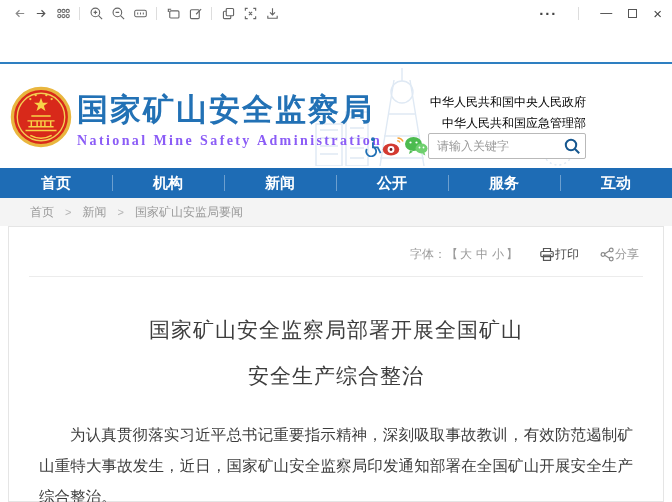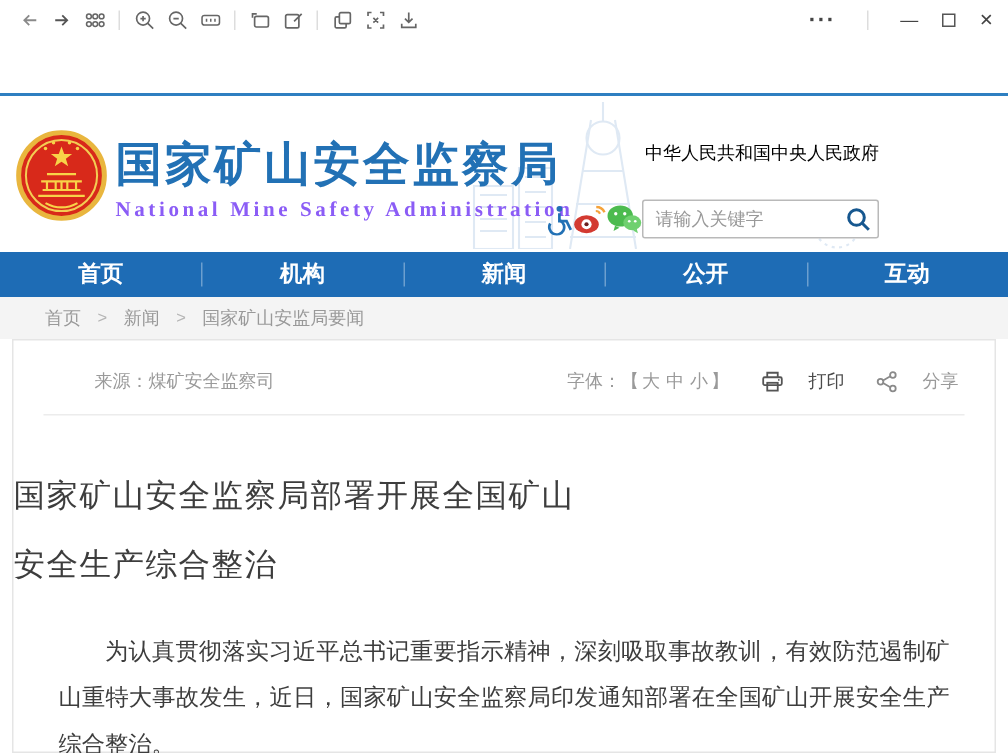--- a/index.html
+++ b/index.html
@@ -48,24 +48,24 @@
   .crumb { cursor:pointer; }
   .crumb-sep { margin:0 11px; color:#b5b5b5; font-size:11px; }
 
   
   .article { position:absolute; top:226px; left:8px; width:656px; height:276px; background:#fff; border:1px solid #e5e5e5; }
   .meta { display:flex; align-items:center; padding:19px 24px 13px 24px; font-size:12px; color:#9a9a9a; }
   .meta-date { letter-spacing:.3px; }
   .meta-source { margin-left:30px; }
   .meta-right { margin-left:auto; display:flex; align-items:flex-start; gap:7px; }
   .font-size-opt { cursor:pointer; margin:0 2px; }
-  .meta-act { display:flex; align-items:center; gap:16px; cursor:pointer; margin-left:14px; }
+  .meta-act { display:flex; align-items:center; gap:0; cursor:pointer; margin-left:14px; }
   .meta-act .lbl-dark { color:#4a4a4a; }
   .meta-divider { border:none; border-top:1px solid #ececec; margin:0 20px; }
-  .art-title { margin-top:30px; text-align:left; font-family:"Liberation Serif","DejaVu Serif",serif; font-size:21px; color:#3d3d3d; letter-spacing:1px; }
+  .art-title { margin-top:30px; text-align:center; font-family:"Liberation Serif","DejaVu Serif",serif; font-size:21px; color:#3d3d3d; letter-spacing:1px; }
   .art-title div { line-height:46px; }
   .art-body { margin:20px 30px 0 30px; font-family:"Liberation Serif","DejaVu Serif",serif; font-size:15.5px; color:#3d3d3d; line-height:31px; text-indent:2em; text-align:justify; }
 </style>
 </head>
 <body>
 
 <div class="toolbar">
   <span class="tbtn">
     <svg width="15" height="15" viewBox="0 0 16 16" stroke="#8a8a8a" fill="none" stroke-width="1.3">
         <path d="M13 8H4.5M8 4.5L4.5 8 8 11.5"></path>
@@ -173,20 +173,21 @@
     </g>
   </svg>
 
   <div class="brand">
     <div class="brand-zh">国家矿山安全监察局</div>
     <div class="brand-en">National Mine Safety Administration</div>
   </div>
 
   <div class="gov-links">
     <div>中华人民共和国中央人民政府</div>
+    <div>中华人民共和国应急管理部</div>
   </div>
 
   <div class="header-tools">
     <span class="soc">
       <svg width="21" height="21" viewBox="0 0 22 22" fill="none" stroke="#2271b5" stroke-width="1.9">
         <circle cx="12.5" cy="3.4" r="2" fill="#2271b5" stroke="none"></circle>
         <path d="M12.5 6.5v5.5h5l3 6"></path>
         <path d="M13 11.5a5.2 5.2 0 1 1-6.9 2.1"></path>
       </svg>
     </span>
@@ -221,35 +222,35 @@
       </button>
     </div>
   </div>
 </div>
 
 <nav class="mainnav">
   <div class="nav-item">首页</div>
   <div class="nav-item">机构</div>
   <div class="nav-item">新闻</div>
   <div class="nav-item">公开</div>
+  <div class="nav-item">服务</div>
   <div class="nav-item">互动</div>
 </nav>
 
 <div class="crumbbar">
   <span class="crumb">首页</span>
   <span class="crumb-sep">&gt;</span>
   <span class="crumb">新闻</span>
   <span class="crumb-sep">&gt;</span>
   <span class="crumb">国家矿山安监局要闻</span>
 </div>
 
 <div class="article">
 
   <div class="meta">
-    <span class="meta-source"><span>来源：</span><span>煤矿安全监察司</span></span>
 
     <div class="meta-right">
       <span><span>字体：</span><span>【</span><span class="font-size-opt">大</span><span class="font-size-opt">中</span><span class="font-size-opt">小</span><span>】</span></span>
 
       <span class="meta-act">
         <svg width="16" height="15" viewBox="0 0 16 15" fill="none" stroke="#555" stroke-width="1.2">
             <path d="M4.5 4.5V1.5h7v3"></path>
             <rect x="1.8" y="4.5" width="12.4" height="5.2" rx="1"></rect>
             <rect x="4.5" y="8.2" width="7" height="5.2"></rect>
             <circle cx="12.2" cy="6.3" r=".6" fill="#555" stroke="none"></circle>

